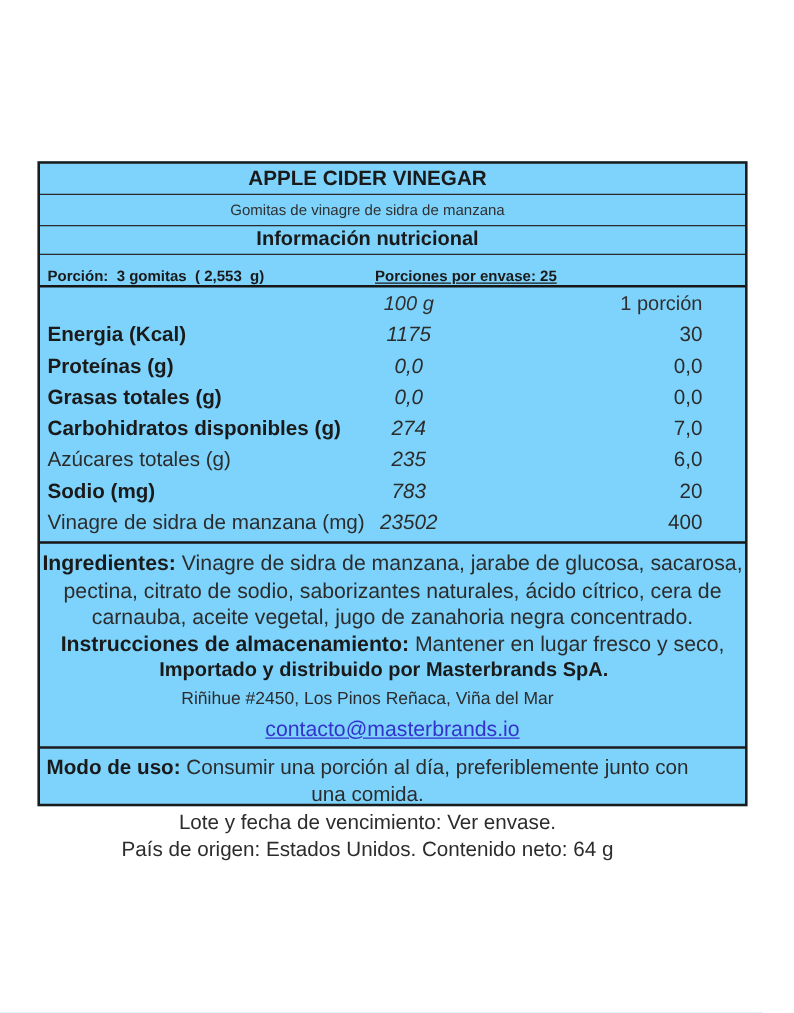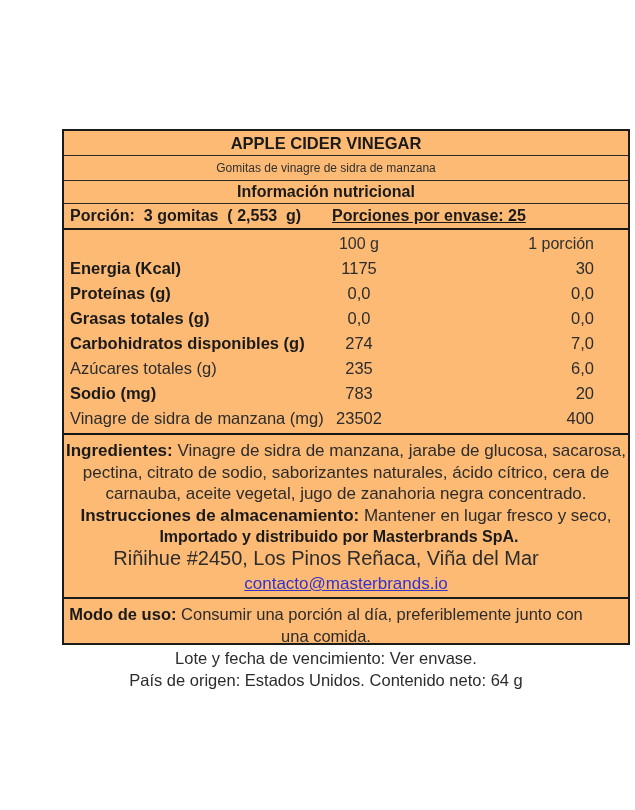--- a/index.html
+++ b/index.html
@@ -2,46 +2,46 @@
 <html><head>
 <meta charset="utf-8">
 <style>
   html,body { margin:0; padding:0; }
   #screen {
     position:relative; width:635px; height:810px; background:#ffffff;
     font-family:"Liberation Sans", sans-serif; color:#222; overflow:hidden;
   }
   .label-box {
     position:absolute; left:30px; top:129px; width:568px; height:516px;
-    box-sizing:border-box; border:2px solid #1b1b1b; background:#fdba74;margin-left:32px;
+    box-sizing:border-box; border:2px solid #1b1b1b; background:#7dd3fc;
   }
   .row-c { display:flex; align-items:center; justify-content:center; box-sizing:border-box; }
   .r-title   { height:25px; border-bottom:1.5px solid #2a2a2a; font-weight:bold; font-size:16.5px; padding-right:40px; color:#1a1a1a; }
   .r-sub     { height:25px; border-bottom:1.5px solid #2a2a2a; font-size:12px; color:#303030; padding-right:40px; }
   .r-info    { height:23px; border-bottom:1.5px solid #2a2a2a; font-weight:bold; font-size:16px; padding-right:40px; color:#1a1a1a; }
   .r-serving {
     height:26px; border-bottom:2.5px solid #161616; position:relative;
-    display:flex; align-items:center; font-weight:bold; font-size:16px;
+    display:flex; align-items:flex-end; font-weight:bold; font-size:12px;
     padding-left:6px; white-space:pre; color:#1a1a1a; box-sizing:border-box;
   }
   .serving-right { position:absolute; left:268px; white-space:pre;text-decoration:underline; }
   .ntable { border-bottom:2.5px solid #161616; padding:1px 0 2px 0; box-sizing:border-box; }
   .nrow { display:grid; grid-template-columns:225px 140px 199px; height:25px; align-items:center; font-size:16.5px; color:#2c2c2c; }
   .nrow .lbl { padding-left:6px; white-space:nowrap; }
-  .nrow .v1  { text-align:center; }
+  .nrow .v1  { text-align:center;font-style:italic; }
   .nrow .v2  { text-align:right; padding-right:34px; }
   .nrow.hdr  { font-size:16px; color:#303030; }
   .nrow .bold { font-weight:bold; color:#1a1a1a; }
   .info-sec {
     border-bottom:2px solid #1b1b1b; text-align:center; box-sizing:border-box;
     padding-top:5px; padding-bottom:2px; font-size:17px; line-height:21.5px; color:#2c2c2c;
   }
   .info-sec b, .usage-sec b { color:#1a1a1a; }
   .importer-line { font-weight:bold; font-size:16px; margin-right:40px; color:#1a1a1a;padding-left:26px; }
-  .address-line  { font-size:20px; margin-right:40px; }
+  .address-line  { font-size:14px; margin-right:40px; }
   .email-line    { margin-top:4px; }
   .email-line a  { text-decoration:underline; }
   .usage-sec { text-align:center; padding-top:4px; font-size:16.5px; line-height:22px; color:#2c2c2c; box-sizing:border-box; }
   .usage-sec .tline { margin-right:40px; }
 </style>
 </head>
 <body>
 
 <div id="screen">
   <div class="label-box">

